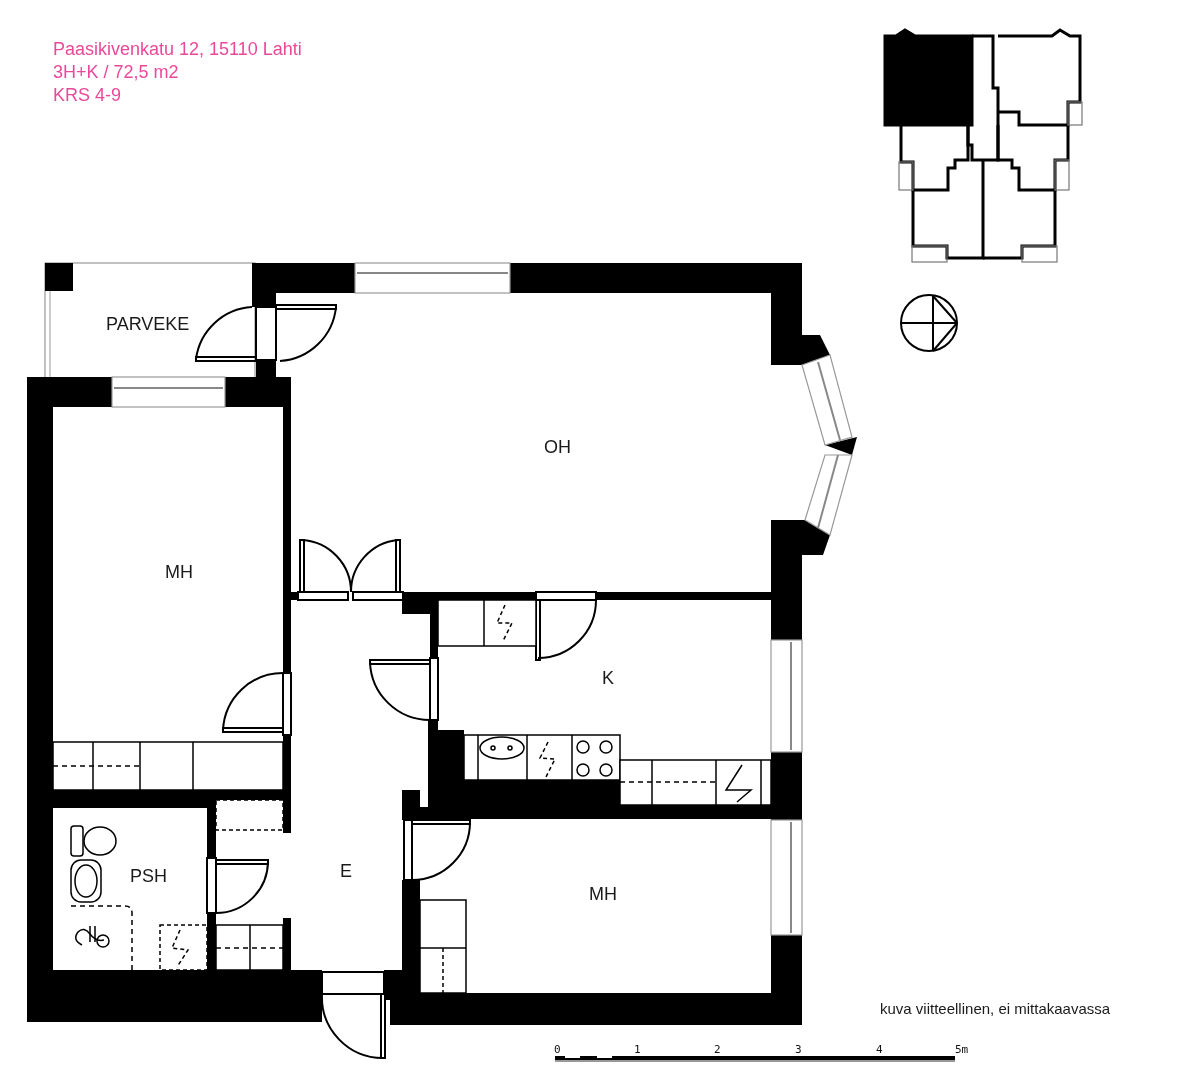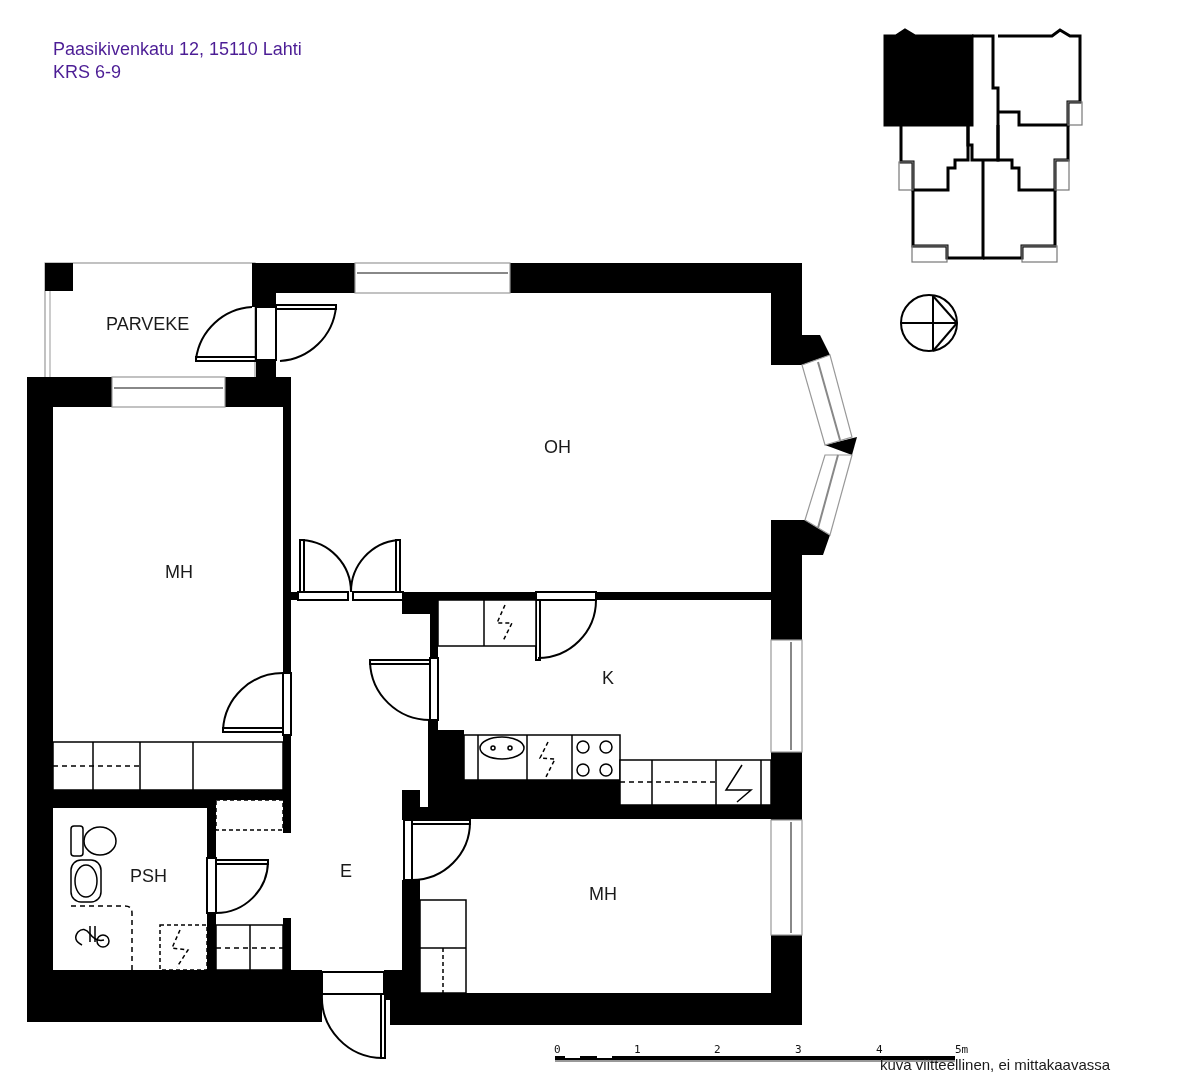--- a/index.html
+++ b/index.html
@@ -1,29 +1,30 @@
 <!DOCTYPE html>
 <html><head>
 <meta charset="utf-8">
 <style>
   html, body { margin:0; padding:0; background:#ffffff; }
   body { width:1200px; height:1091px; position:relative; overflow:hidden; font-family:"Liberation Sans", sans-serif; color:#1a1a1a; }
-  .info { position:absolute; left:53px; top:38px; font-size:18px; line-height:23px; color:#4c1d95; }
+  .info { position:absolute; left:53px; top:38px; font-size:18px; line-height:23px; color:#ec4899; }
   .info div { white-space:nowrap; }
   svg.plan { position:absolute; left:0; top:0; }
   .room-label { font-family:"Liberation Sans", sans-serif; font-size:18px; fill:#1a1a1a; }
-  .note { position:absolute; left:880px; top:1056px; font-size:15px; color:#1a1a1a; white-space:nowrap; }
+  .note { position:absolute; left:880px; top:1000px; font-size:15px; color:#1a1a1a; white-space:nowrap; }
   .scale-label { font-family:"DejaVu Sans Mono", monospace; font-size:11px; fill:#111; }
 </style>
 </head>
 <body>
 
 <div class="info">
   <div>Paasikivenkatu 12, 15110 Lahti</div>
-  <div>KRS 6-9</div>
+  <div>3H+K / 72,5 m2</div>
+  <div>KRS 4-9</div>
 </div>
 
 <svg class="plan" width="1200" height="1091" viewBox="0 0 1200 1091">
 
   <g stroke="#000" stroke-width="3" fill="none">
 
     <path d="M885,36 L896,36 L905,30 L915,36 L972,36 L972,125 L885,125 Z" fill="#000"></path>
 
     <path d="M972,36 L993,36 L993,88 L998,88 L998,125 L998,160 L972,160 L972,145 L968,145 L968,125"></path>
 

